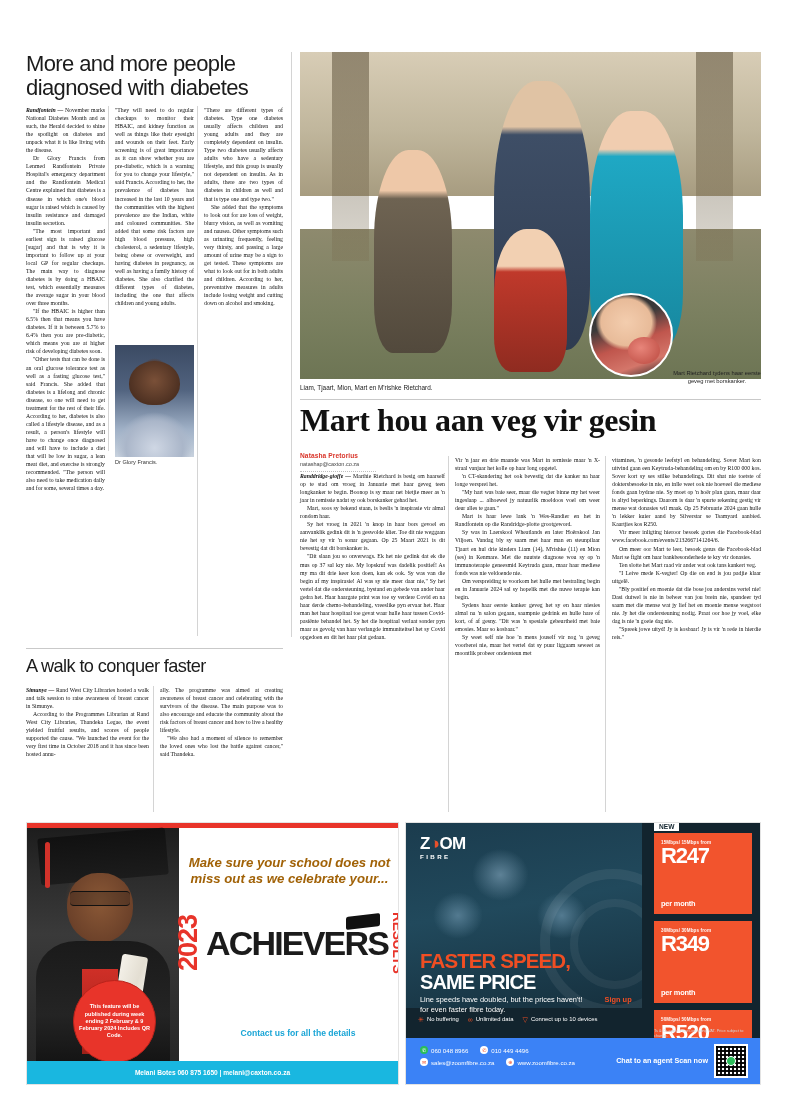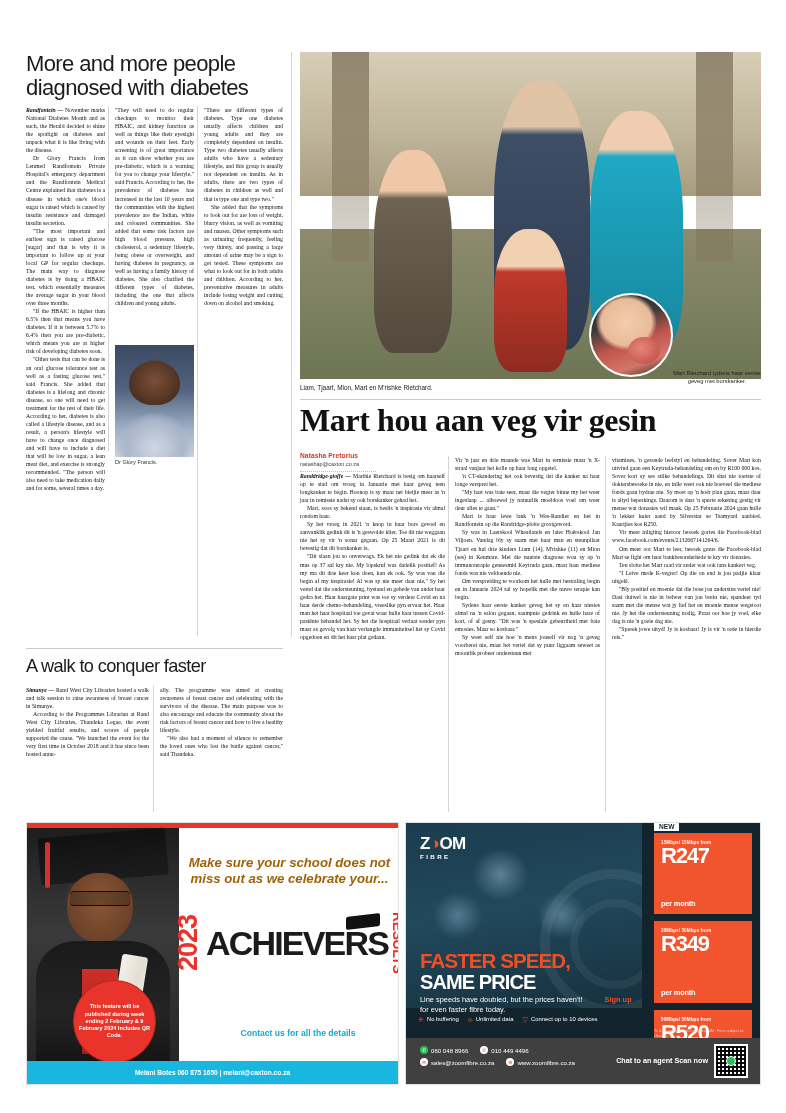--- a/index.html
+++ b/index.html
@@ -325,21 +325,21 @@
   .price-new {
     position: absolute; left: 0; top: -11px; background: #fff; color: #12242e;
     font-family: "Liberation Sans", sans-serif; font-weight: bold; font-size: 6.6px;
     padding: 1px 5px;
   }
   #zoom-fineprint {
     position: absolute; left: 248px; top: 205px; width: 100px;
     font-family: "Liberation Sans", sans-serif; font-size: 3.9px; line-height: 1.4; color: #cfd8dd;
   }
   #zoom-footer {
-    position: absolute; left: 0; bottom: 0; width: 100%; height: 46px; background: #404040;
+    position: absolute; left: 0; bottom: 0; width: 100%; height: 46px; background: #3b82f6;
   }
   #zoom-contacts {
     position: absolute; left: 14px; top: 8px; width: 220px;
     font-family: "Liberation Sans", sans-serif; font-size: 6.1px; color: #fff;
   }
   .zc-row { display: flex; gap: 12px; margin-bottom: 4px; }
   .zc-item { display: flex; align-items: center; gap: 3px; }
   .zc-ic {
     width: 8px; height: 8px; border-radius: 50%;
     display: inline-flex; align-items: center; justify-content: center;

